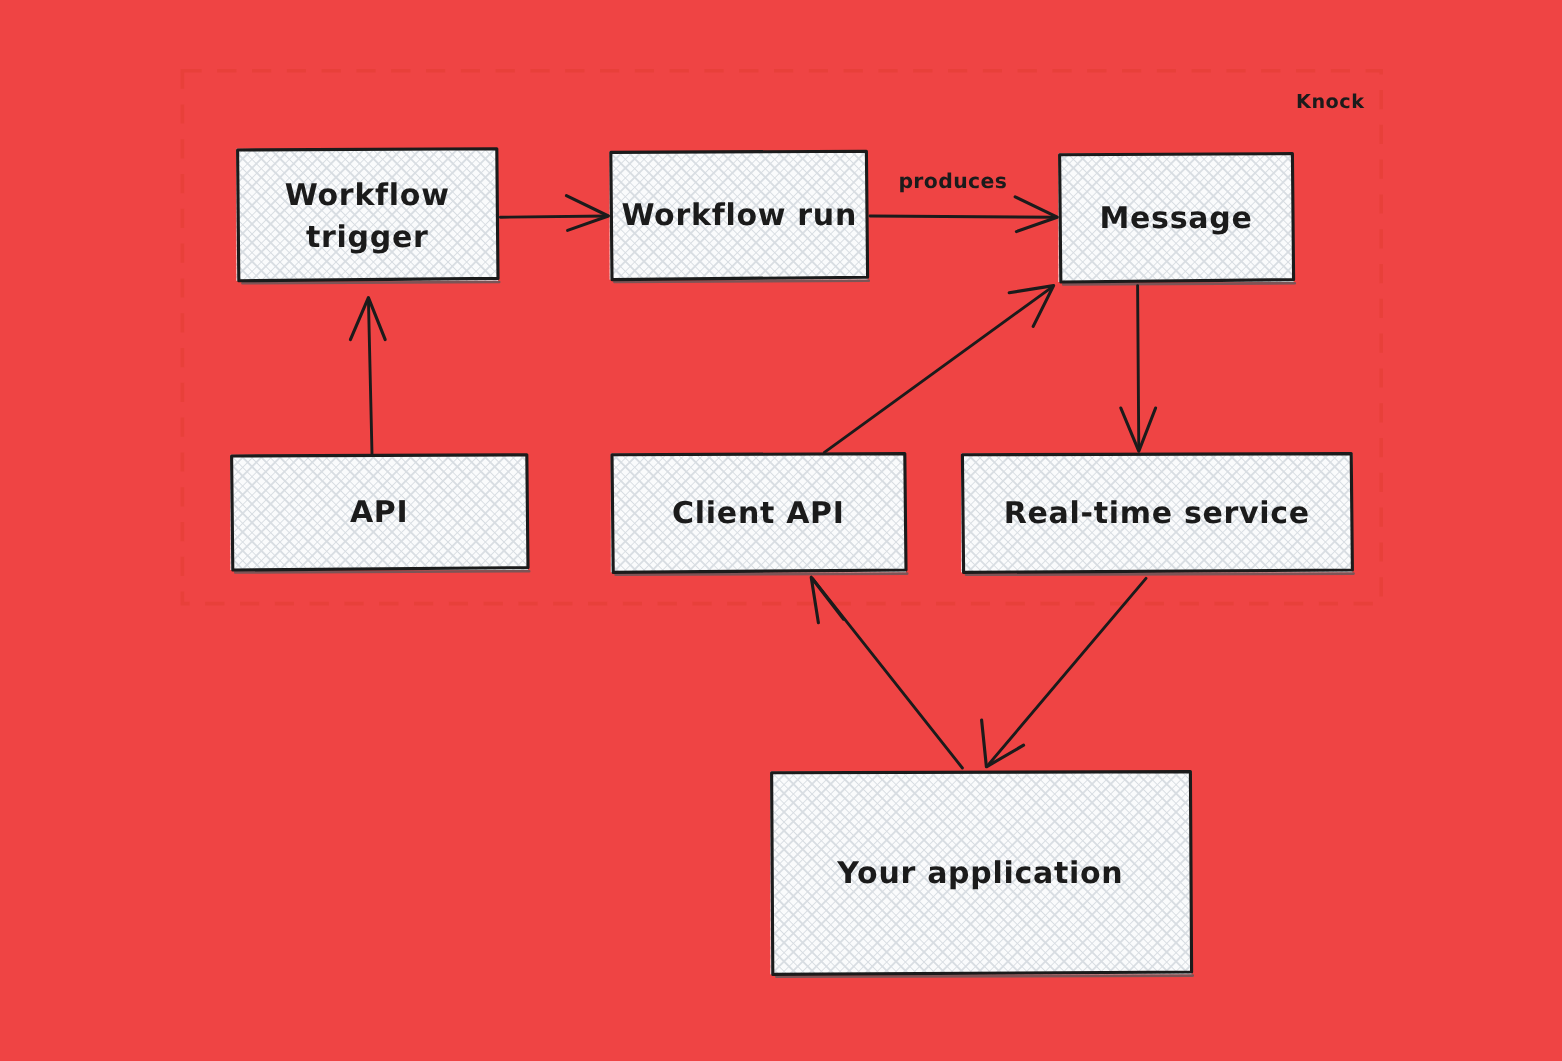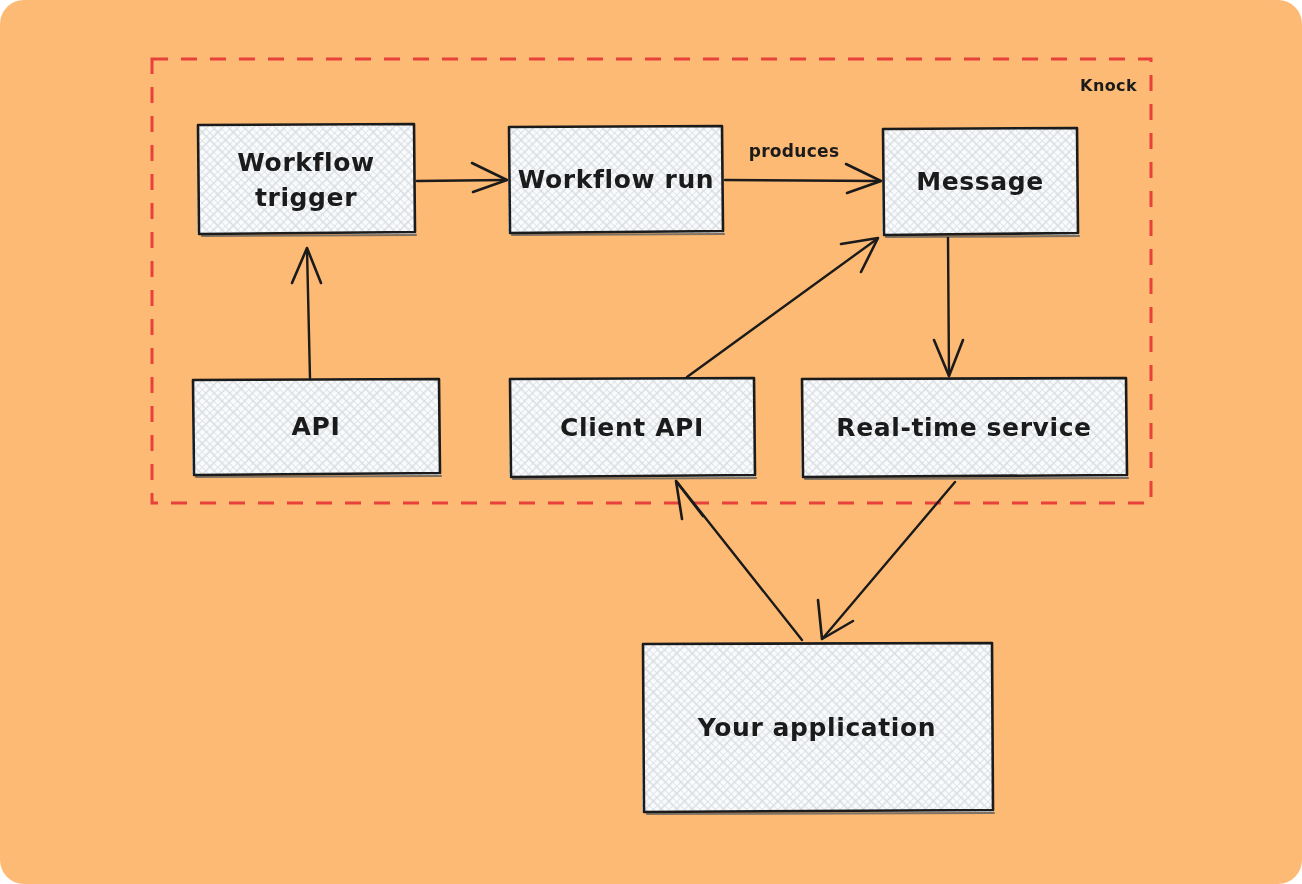--- a/index.html
+++ b/index.html
@@ -8,23 +8,22 @@
     padding: 0;
     background: #ffffff;
   }
   body {
     font-family: "DejaVu Sans", sans-serif;
   }
   #canvas {
     position: relative;
     width: 1302px;
     height: 884px;
-    background: #fdba74;
+    background: #ef4444;
     overflow: hidden;
-    border-radius: 24px;
   }
   #diagram-svg {
     position: absolute;
     top: 0;
     left: 0;
     width: 1302px;
     height: 884px;
   }
   .node-label {
     font-family: "DejaVu Sans", sans-serif;

